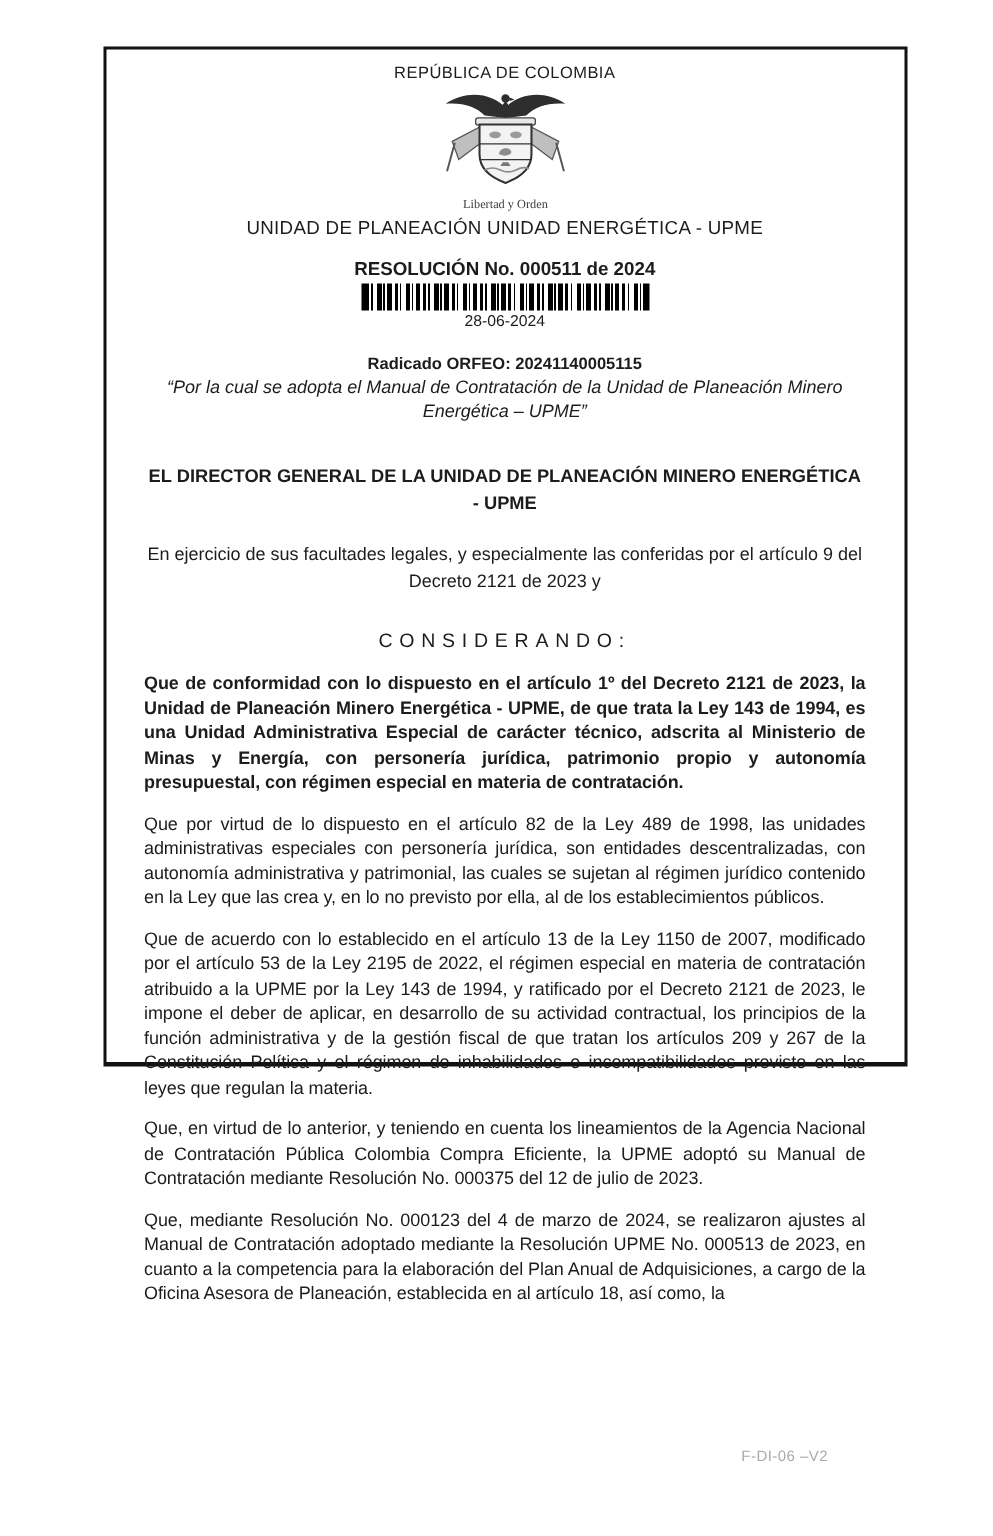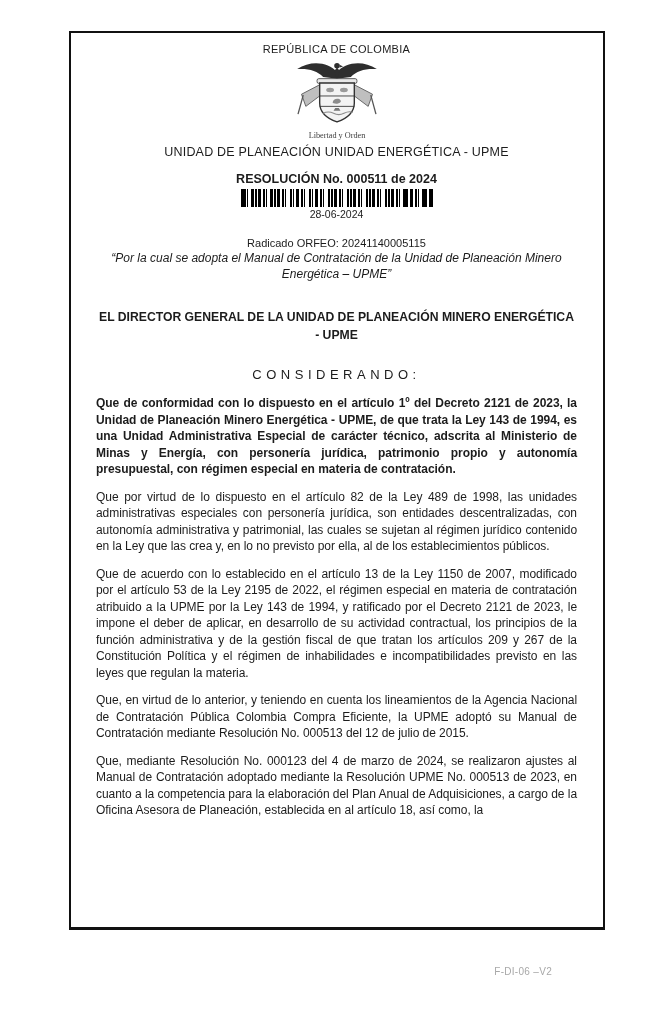--- a/index.html
+++ b/index.html
@@ -11,21 +11,21 @@
     background: #ffffff;
     font-family: "Liberation Sans", sans-serif;
     color: #1c1c1c;
     overflow: hidden;
   }
   .frame {
     position: absolute;
     left: 69px;
     top: 31px;
     width: 536px;
-    height: 899px;
+    height: 680px;
     border: 2px solid #111111;
     border-bottom-width: 3px;
     padding: 10px 26px 0 25px;
   }
   .republic {
     text-align: center;
     font-size: 11px;
     letter-spacing: 0.3px;
     line-height: 13px;
   }
@@ -68,21 +68,21 @@
       #000 14px,  #000 17px,
       #fff 17px,  #fff 19px);
   }
   .barcode-date {
     font-size: 10.5px;
     line-height: 13px;
     margin-top: 1px;
   }
   .radicado {
     text-align: center;
-    font-weight: normal;
+    font-weight: bold;
     font-size: 11px;
     line-height: 13px;
     margin-top: 16px;
   }
   .subject {
     text-align: center;
     font-style: italic;
     font-size: 12px;
     line-height: 16px;
   }
@@ -171,25 +171,26 @@
       <div class="barcode-bars"></div>
       <div class="barcode-date">28-06-2024</div>
     </div>
 
     <div class="radicado">Radicado ORFEO: 20241140005115</div>
 
     <div class="subject">“Por la cual se adopta el Manual de Contratación de la Unidad de Planeación Minero Energética – UPME”</div>
 
     <div class="authority">EL DIRECTOR GENERAL DE LA UNIDAD DE PLANEACIÓN MINERO ENERGÉTICA - UPME</div>
 
+    <div class="powers">En ejercicio de sus facultades legales, y especialmente las conferidas por el artículo 9 del Decreto 2121 de 2023 y</div>
 
     <div class="considerando">CONSIDERANDO:</div>
 
     <p class="body-par first">Que de conformidad con lo dispuesto en el artículo 1º del Decreto 2121 de 2023, la Unidad de Planeación Minero Energética - UPME, de que trata la Ley 143 de 1994, es una Unidad Administrativa Especial de carácter técnico, adscrita al Ministerio de Minas y Energía, con personería jurídica, patrimonio propio y autonomía presupuestal, con régimen especial en materia de contratación.</p>
     <p class="body-par">Que por virtud de lo dispuesto en el artículo 82 de la Ley 489 de 1998, las unidades administrativas especiales con personería jurídica, son entidades descentralizadas, con autonomía administrativa y patrimonial, las cuales se sujetan al régimen jurídico contenido en la Ley que las crea y, en lo no previsto por ella, al de los establecimientos públicos.</p>
     <p class="body-par">Que de acuerdo con lo establecido en el artículo 13 de la Ley 1150 de 2007, modificado por el artículo 53 de la Ley 2195 de 2022, el régimen especial en materia de contratación atribuido a la UPME por la Ley 143 de 1994, y ratificado por el Decreto 2121 de 2023, le impone el deber de aplicar, en desarrollo de su actividad contractual, los principios de la función administrativa y de la gestión fiscal de que tratan los artículos 209 y 267 de la Constitución Política y el régimen de inhabilidades e incompatibilidades previsto en las leyes que regulan la materia.</p>
-    <p class="body-par">Que, en virtud de lo anterior, y teniendo en cuenta los lineamientos de la Agencia Nacional de Contratación Pública Colombia Compra Eficiente, la UPME adoptó su Manual de Contratación mediante Resolución No. 000513 del 12 de julio de 2015.</p>
+    <p class="body-par">Que, en virtud de lo anterior, y teniendo en cuenta los lineamientos de la Agencia Nacional de Contratación Pública Colombia Compra Eficiente, la UPME adoptó su Manual de Contratación mediante Resolución No. 000375 del 12 de julio de 2023.</p>
     <p class="body-par">Que, mediante Resolución No. 000123 del 4 de marzo de 2024, se realizaron ajustes al Manual de Contratación adoptado mediante la Resolución UPME No. 000513 de 2023, en cuanto a la competencia para la elaboración del Plan Anual de Adquisiciones, a cargo de la Oficina Asesora de Planeación, establecida en al artículo 18, así como, la</p>
 
   </div>
 
   <div class="footer">F-DI-06 –V2</div>
 </div>
 
 </body></html>

